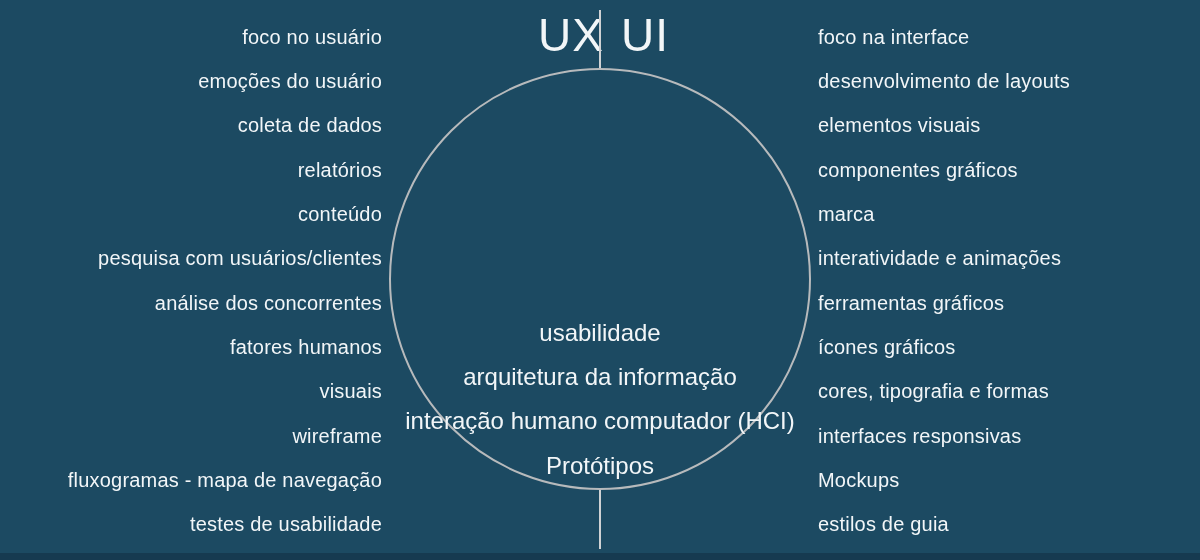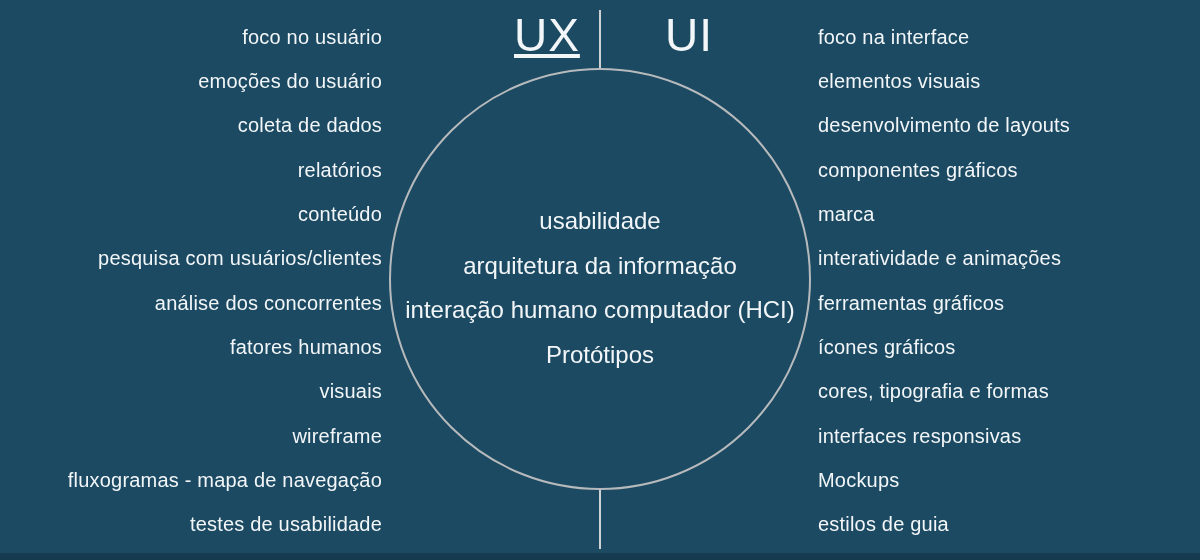--- a/index.html
+++ b/index.html
@@ -21,22 +21,22 @@
 
   
   .header-label{
     position:absolute;
     top:8px;
     font-size:46px;
     font-weight:400;
     letter-spacing:1px;
     color:var(--text);
   }
-  .ux-label{left:514px;width:62px;text-align:center;text-decoration:underline;}
-  .ui-label{left:620px;width:50px;text-align:center;margin-left:44px;}
+  .ux-label{left:538px;width:62px;text-align:center;}
+  .ui-label{left:620px;width:50px;text-align:center;}
 
   .divider{
     position:absolute;
     left:599px;
     width:2px;
     background:var(--divider-line);
   }
   .divider-top{top:10px;height:58px;}
   .divider-bottom{top:490px;height:59px;}
 
@@ -44,21 +44,21 @@
   .circle{
     position:absolute;
     left:389px;
     top:68px;
     width:422px;
     height:422px;
     border:2.5px solid var(--circle-stroke);
     border-radius:50%;
     display:flex;
     flex-direction:column;
-    justify-content:center;
+    justify-content:flex-end;
     align-items:center;
     padding-top:18px;
   }
   .circle .item{
     height:44.4px;
     display:flex;
     align-items:center;
     font-size:24px;
     white-space:nowrap;
   }
@@ -116,22 +116,22 @@
     <div class="item">análise dos concorrentes</div>
     <div class="item">fatores humanos</div>
     <div class="item">visuais</div>
     <div class="item">wireframe</div>
     <div class="item">fluxogramas - mapa de navegação</div>
     <div class="item">testes de usabilidade</div>
   </div>
 
   <div class="column ui-column">
     <div class="item">foco na interface</div>
+    <div class="item">desenvolvimento de layouts</div>
     <div class="item">elementos visuais</div>
-    <div class="item">desenvolvimento de layouts</div>
     <div class="item">componentes gráficos</div>
     <div class="item">marca</div>
     <div class="item">interatividade e animações</div>
     <div class="item">ferramentas gráficos</div>
     <div class="item">ícones gráficos</div>
     <div class="item">cores, tipografia e formas</div>
     <div class="item">interfaces responsivas</div>
     <div class="item">Mockups</div>
     <div class="item">estilos de guia</div>
   </div>

